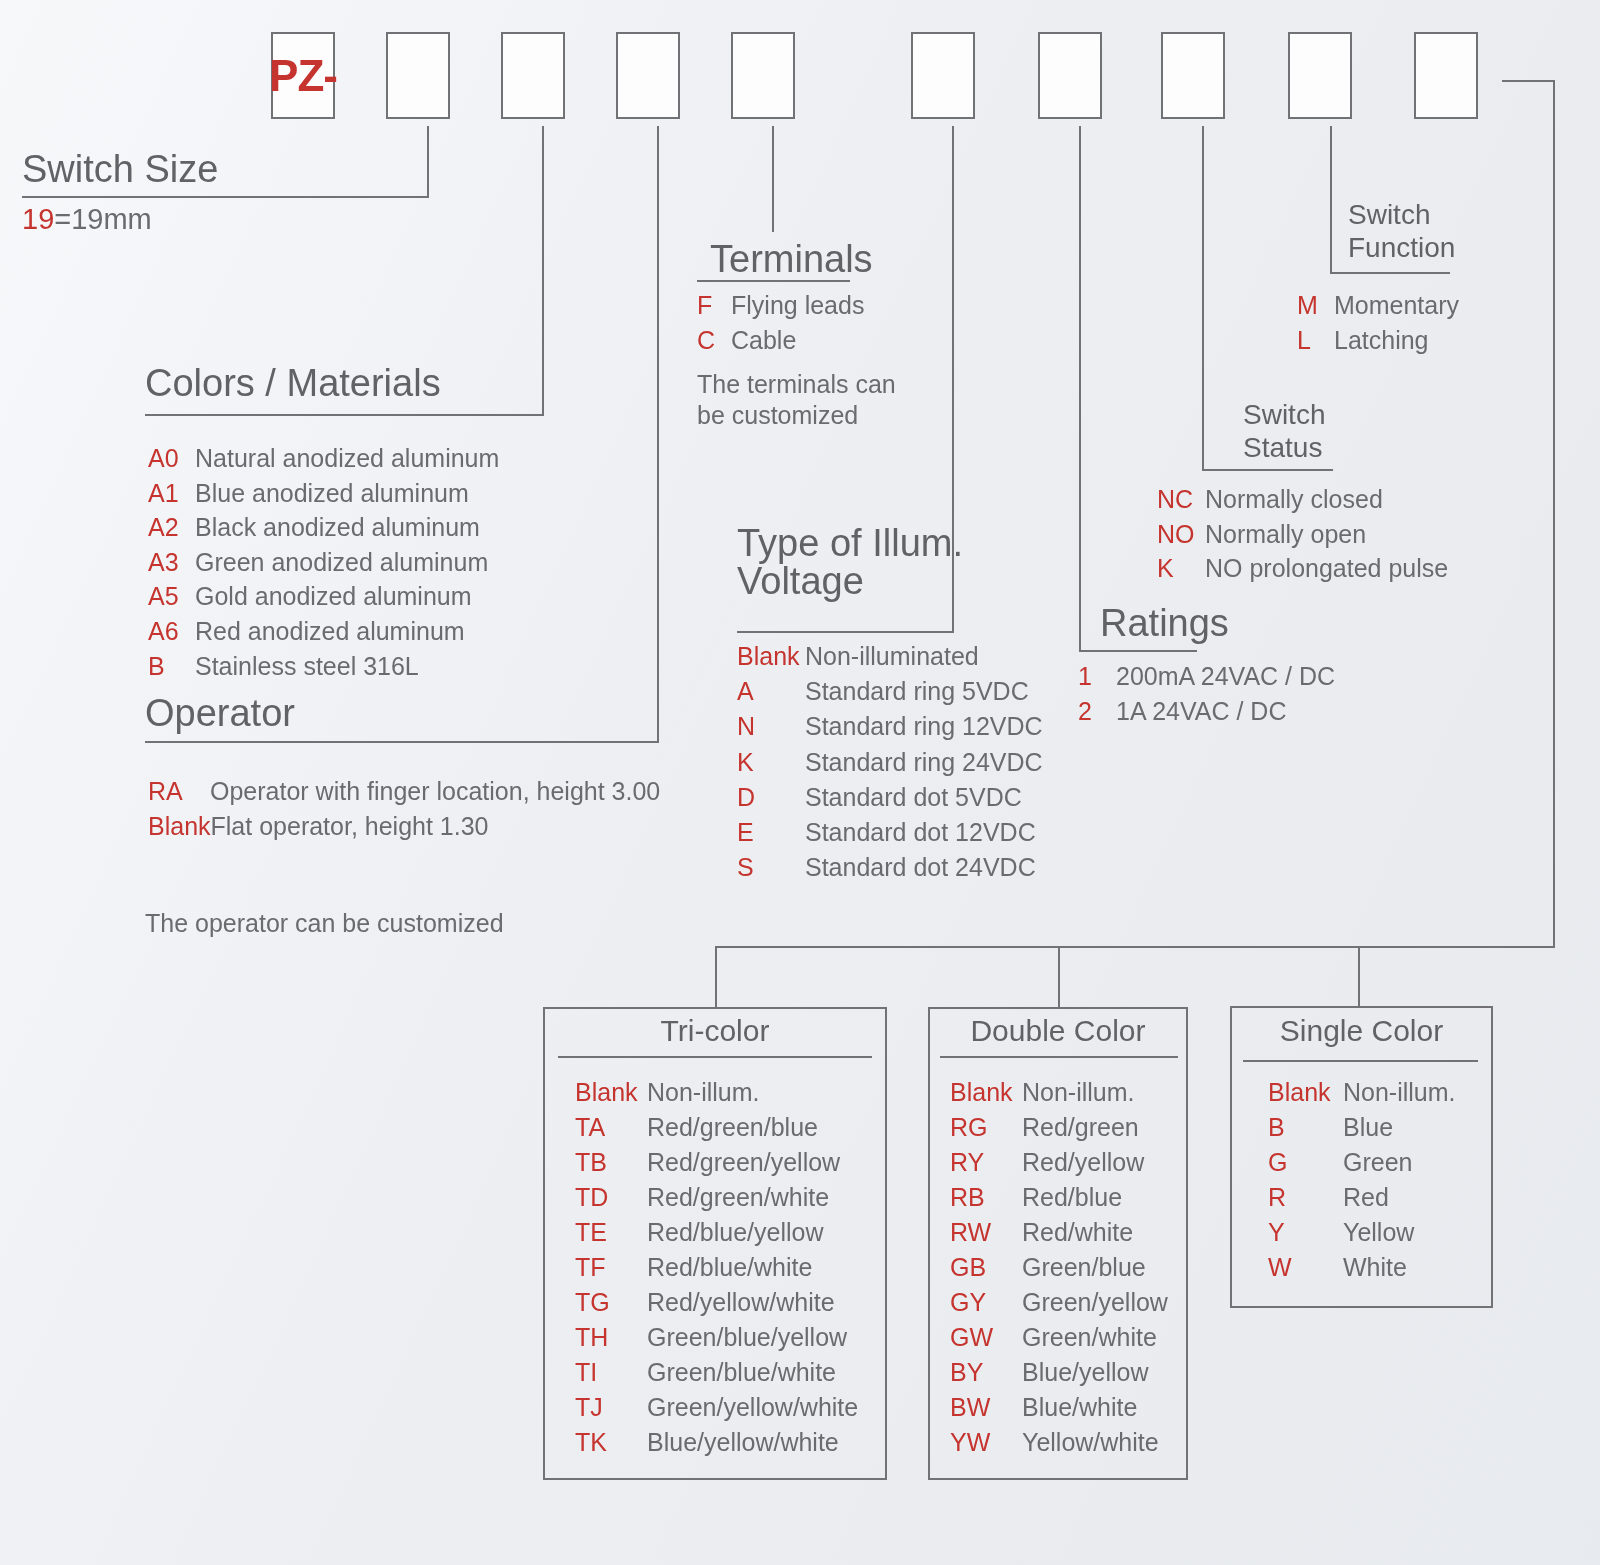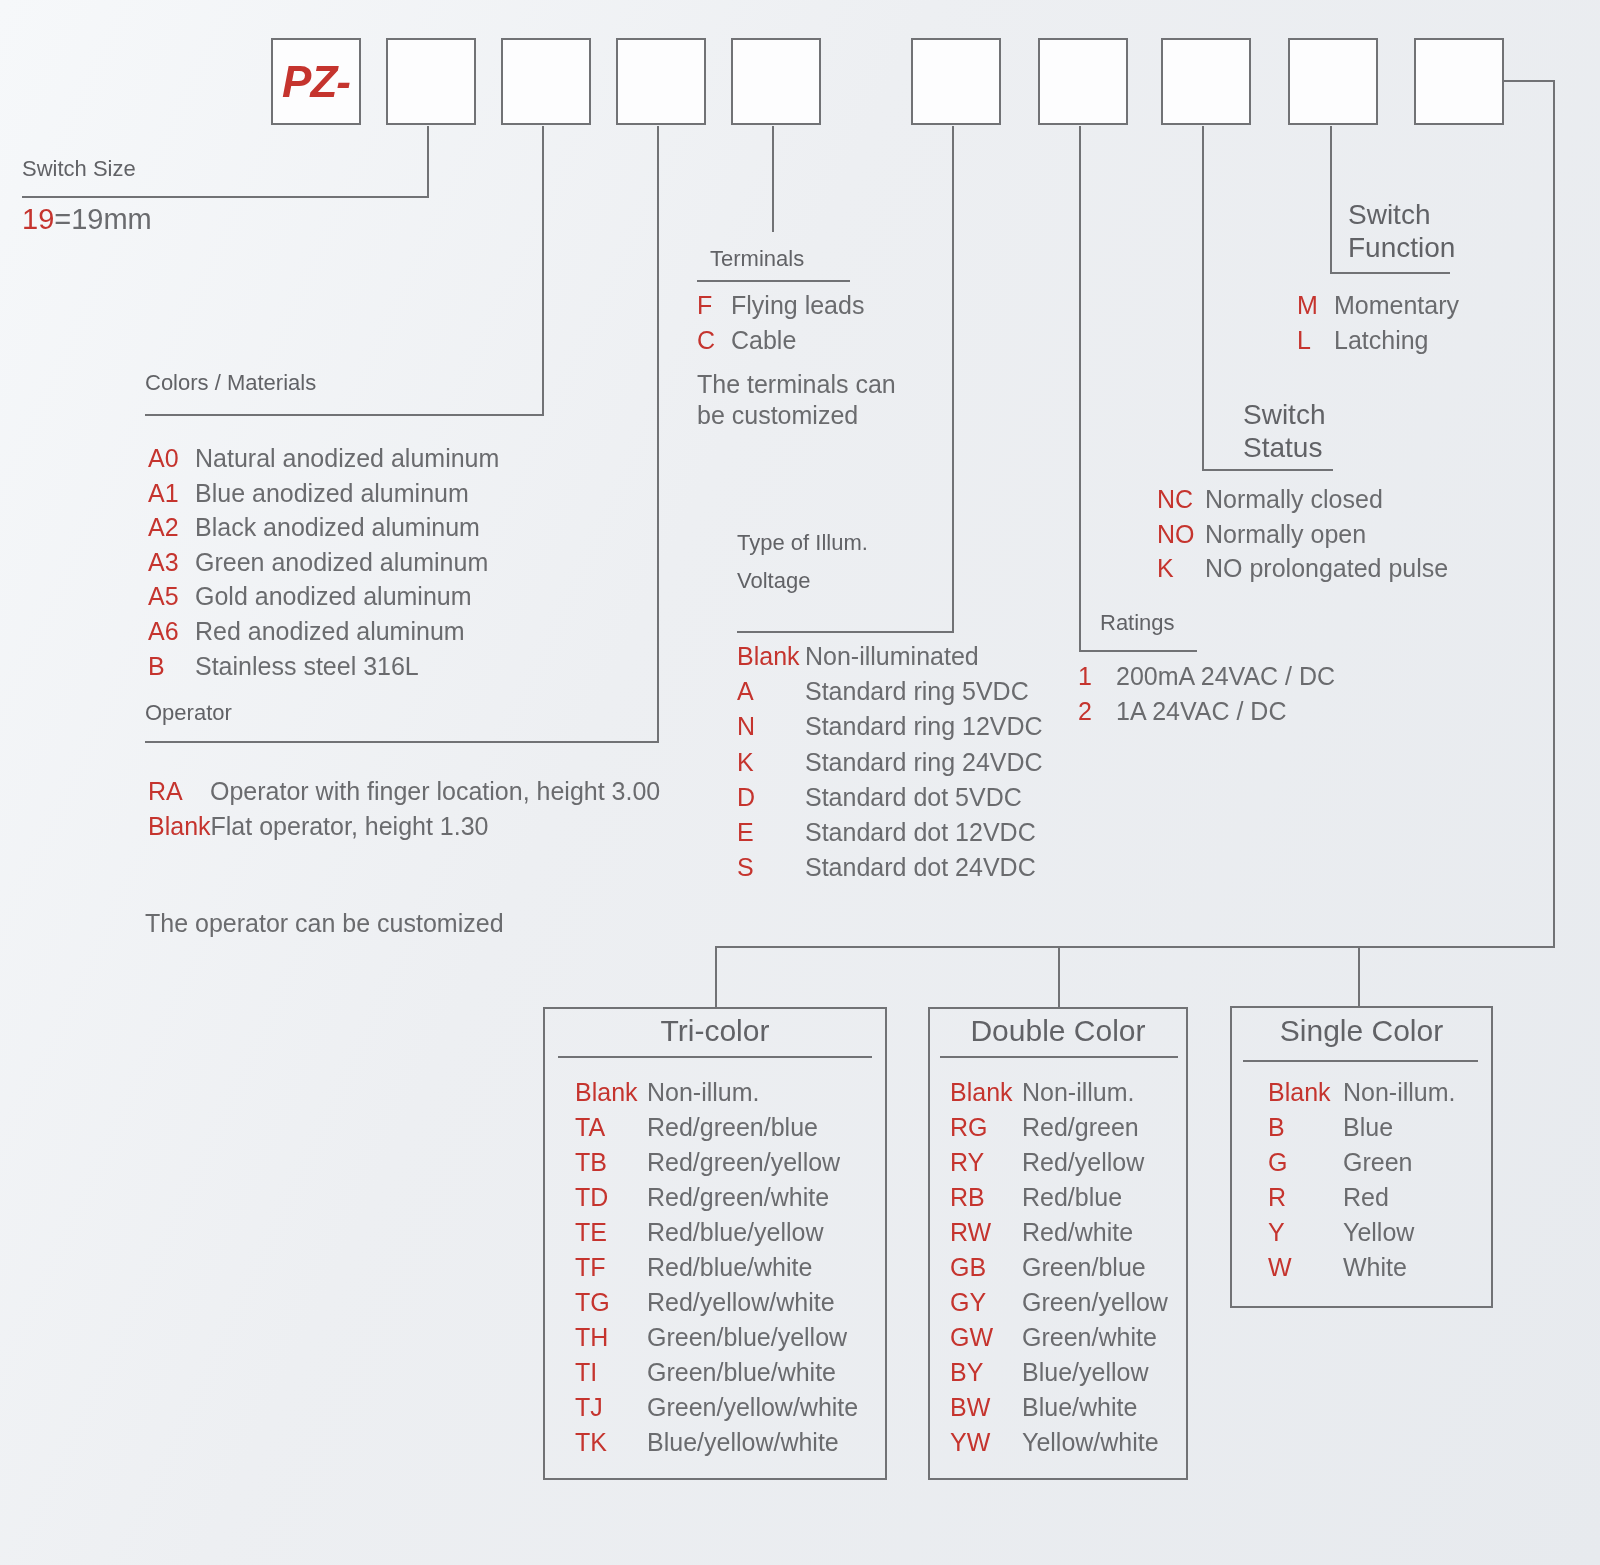--- a/index.html
+++ b/index.html
@@ -2,26 +2,26 @@
 <html><head>
 <meta charset="utf-8">
 <style>
   html,body{margin:0;padding:0;background:#dfe2e6;}
   .canvas{
     position:relative;width:1600px;height:1565px;overflow:hidden;
     background:linear-gradient(115deg,#f6f8fa 0%,#edeff2 40%,#e7eaee 100%);
     font-family:"Liberation Sans", sans-serif;
     color:#6a6b6e;
   }
-  .cbox{position:absolute;top:38px;width:90px;height:87px;background:#fdfdfe;
-        border:2px solid #717275;box-sizing:border-box;font-style:italic;}
+  .cbox{position:absolute;top:32px;width:64px;height:87px;background:#fdfdfe;
+        border:2px solid #717275;box-sizing:border-box;}
   .pz{display:flex;align-items:center;justify-content:center;
       font-weight:bold;font-size:44px;color:#c5342e;letter-spacing:-1px;}
   .line{position:absolute;background:#717275;}
-  .hdr{position:absolute;font-size:22px;color:#616266;line-height:38px;white-space:nowrap;}
+  .hdr{position:absolute;font-size:38px;color:#616266;line-height:38px;white-space:nowrap;}
   .hdr2{font-size:28px;line-height:33px;}
   .list{position:absolute;font-size:25px;white-space:nowrap;}
   .row{display:flex;line-height:34.6px;}
   .row .code{color:#c5342e;flex:0 0 var(--codew,50px);}
   .row .desc{color:#6a6b6e;}
   .note{position:absolute;font-size:25px;color:#6a6b6e;line-height:31px;white-space:nowrap;}
   .sub{position:absolute;font-size:29px;white-space:nowrap;}
   .sub .code{color:#c5342e;}
   .bbox{position:absolute;border:2px solid #717275;box-sizing:border-box;background:transparent;}
   .btitle{position:absolute;font-size:30px;color:#616266;text-align:center;white-space:nowrap;}

